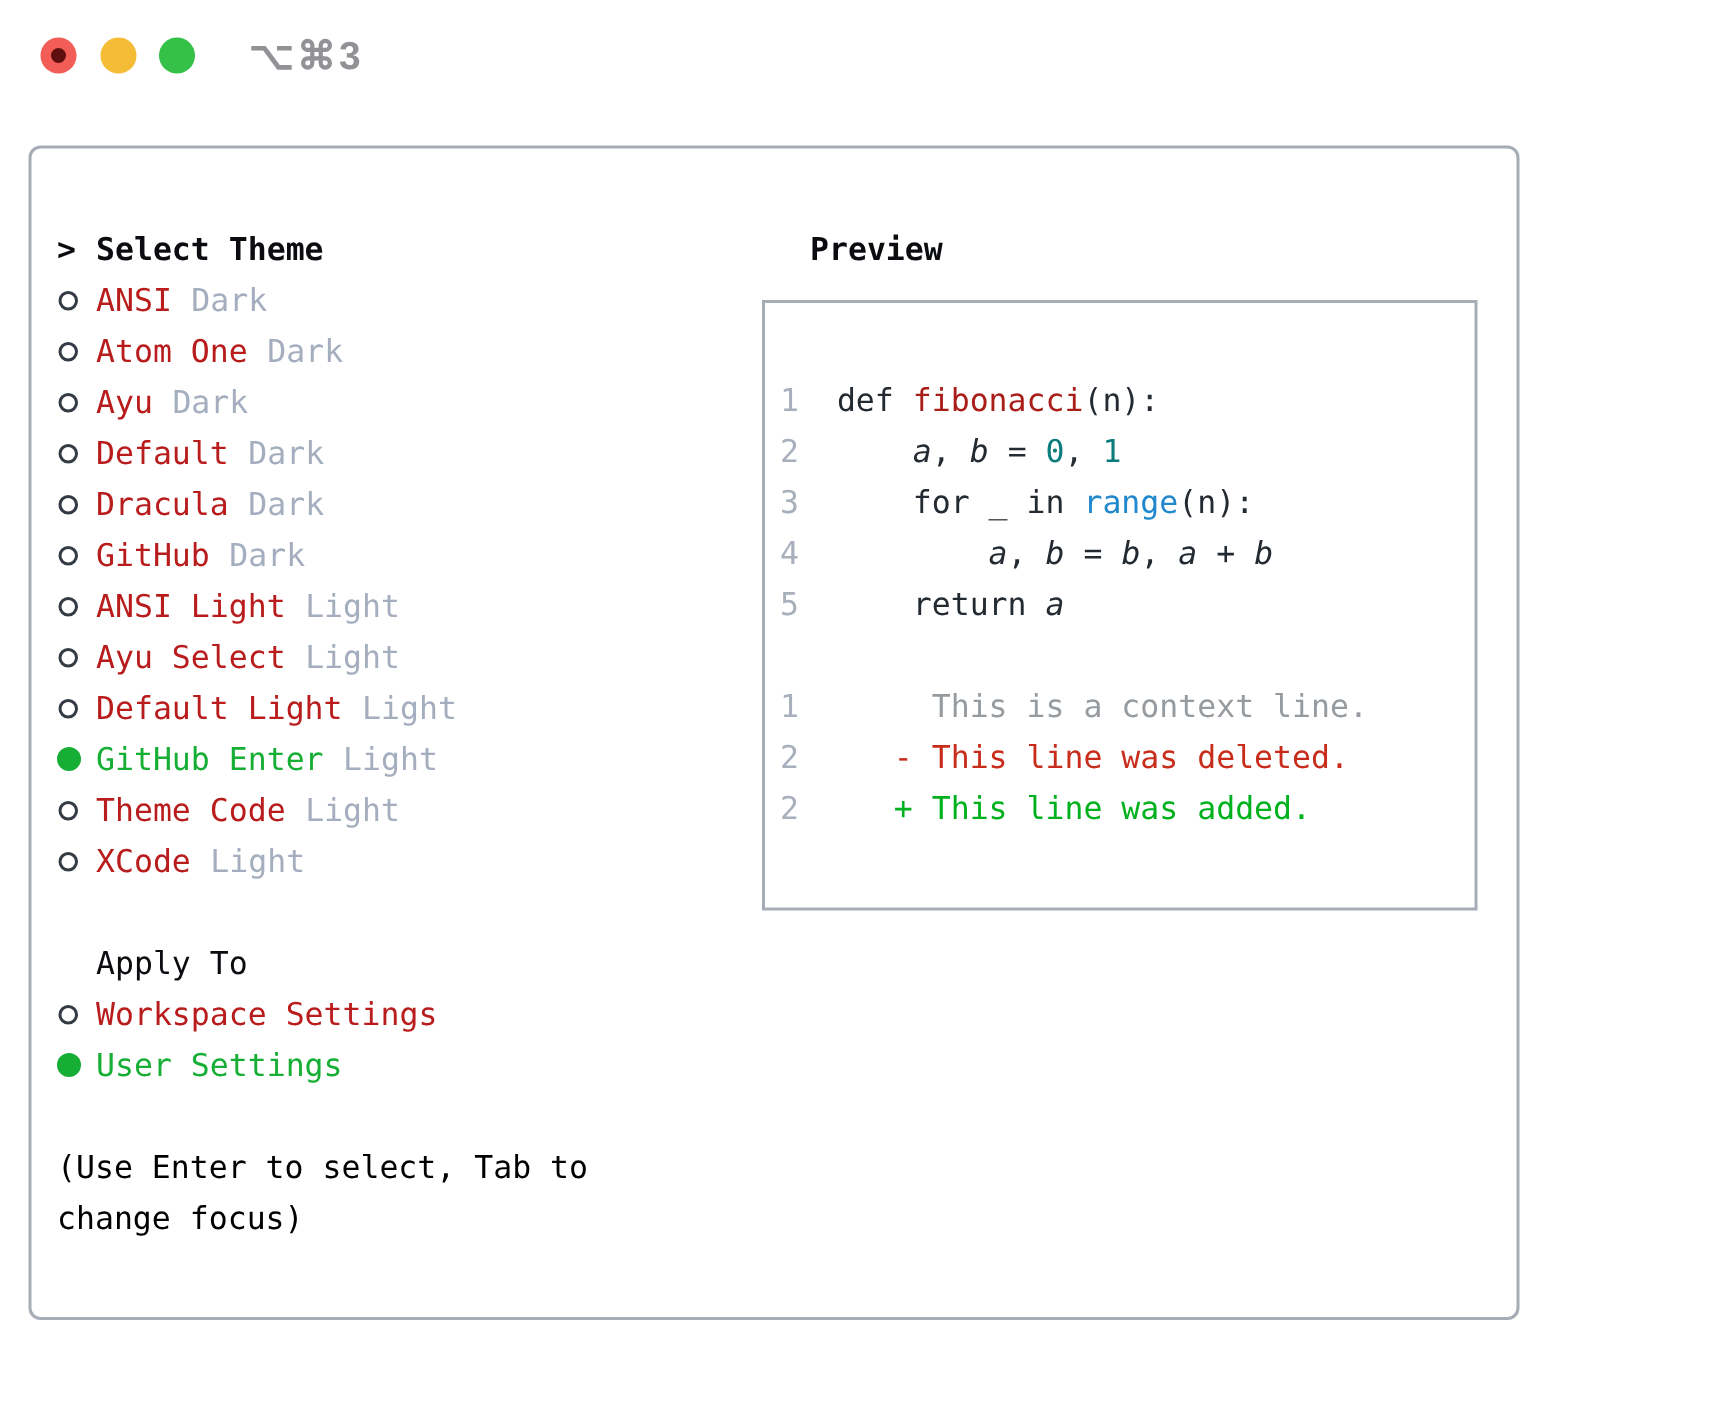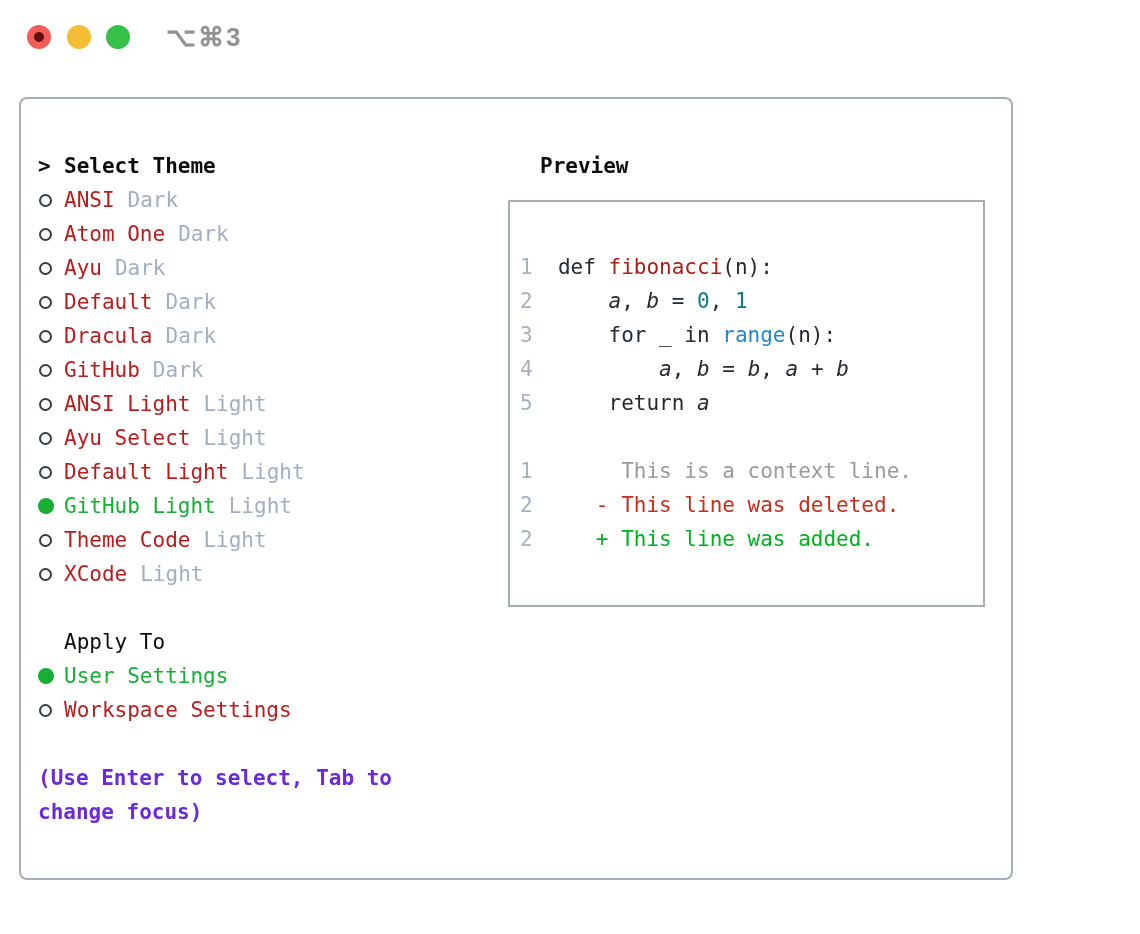--- a/index.html
+++ b/index.html
@@ -31,21 +31,21 @@
   .bullet{width:26px;display:flex;align-items:center;flex:0 0 26px;}
   .caret{font-weight:700;color:#0a0c10;}
   .radio{width:13px;height:13px;border-radius:50%;border:2px solid #343b44;box-sizing:border-box;margin-left:1px;}
   .radio.sel{width:16px;height:16px;border:none;background:var(--accent);margin-left:0;}
   .h-title{font-weight:700;color:#0a0c10;text-align:right;}
   .t-name{color:#b91c1c;}
   .t-name.sel{color:var(--accent);}
   .t-tag{color:#a4aebe;margin-left:13px;}
   .hint{
     position:absolute;left:17px;top:662px;width:400px;font-size:21px;
-    line-height:34px;color:#6d28d9;white-space:normal;font-weight:bold;
+    line-height:34px;color:#000000;white-space:normal;
   }
   
   .preview-title{position:absolute;left:479px;top:50px;height:34px;line-height:34px;font-size:21px;font-weight:700;color:#0a0c10;margin-left:40px;}
   .preview-box{
     position:absolute;left:487px;top:101px;width:477px;height:407px;
     border:2px solid #a6adb7;background:#ffffff;box-sizing:border-box;
     padding-top:48px;padding-left:10px;overflow:hidden;
   }
   .code-row{display:flex;height:34px;line-height:34px;font-size:21px;white-space:pre;}
   .ln{color:#a8b0bc;width:1ch;margin-right:2ch;flex:0 0 auto;}
@@ -80,34 +80,34 @@
       <div id="theme-list">
           <div class="row"><span class="bullet"><span class="radio"></span></span><span class="t-name">ANSI</span><span class="t-tag">Dark</span></div>
           <div class="row"><span class="bullet"><span class="radio"></span></span><span class="t-name">Atom One</span><span class="t-tag">Dark</span></div>
           <div class="row"><span class="bullet"><span class="radio"></span></span><span class="t-name">Ayu</span><span class="t-tag">Dark</span></div>
           <div class="row"><span class="bullet"><span class="radio"></span></span><span class="t-name">Default</span><span class="t-tag">Dark</span></div>
           <div class="row"><span class="bullet"><span class="radio"></span></span><span class="t-name">Dracula</span><span class="t-tag">Dark</span></div>
           <div class="row"><span class="bullet"><span class="radio"></span></span><span class="t-name">GitHub</span><span class="t-tag">Dark</span></div>
           <div class="row"><span class="bullet"><span class="radio"></span></span><span class="t-name">ANSI Light</span><span class="t-tag">Light</span></div>
           <div class="row"><span class="bullet"><span class="radio"></span></span><span class="t-name">Ayu Select</span><span class="t-tag">Light</span></div>
           <div class="row"><span class="bullet"><span class="radio"></span></span><span class="t-name">Default Light</span><span class="t-tag">Light</span></div>
-          <div class="row"><span class="bullet"><span class="radio sel"></span></span><span class="t-name sel">GitHub Light</span><span class="t-tag">Light</span></div>
+          <div class="row"><span class="bullet"><span class="radio sel"></span></span><span class="t-name sel">GitHub Enter</span><span class="t-tag">Light</span></div>
           <div class="row"><span class="bullet"><span class="radio"></span></span><span class="t-name">Theme Code</span><span class="t-tag">Light</span></div>
           <div class="row"><span class="bullet"><span class="radio"></span></span><span class="t-name">XCode</span><span class="t-tag">Light</span></div>
         </div>
 
       <div class="row blank"></div>
 
       <div class="row">
         <span class="bullet"></span>
         <span class="t-name" style="color:#0a0c10;">Apply To</span>
       </div>
       <div id="apply-list">
+          <div class="row"><span class="bullet"><span class="radio"></span></span><span class="t-name">Workspace Settings</span></div>
           <div class="row"><span class="bullet"><span class="radio sel"></span></span><span class="t-name sel">User Settings</span></div>
-          <div class="row"><span class="bullet"><span class="radio"></span></span><span class="t-name">Workspace Settings</span></div>
         </div>
     </div>
 
     <div class="hint">(Use Enter to select, Tab to change focus)</div>
 
     <div class="preview-title">Preview</div>
 
     <div class="preview-box">
       <div id="code-lines">
           <div class="code-row"><span class="ln">1</span><span class="tok-keyword">def </span><span class="tok-function">fibonacci</span><span class="tok-plain">(n):</span></div>

